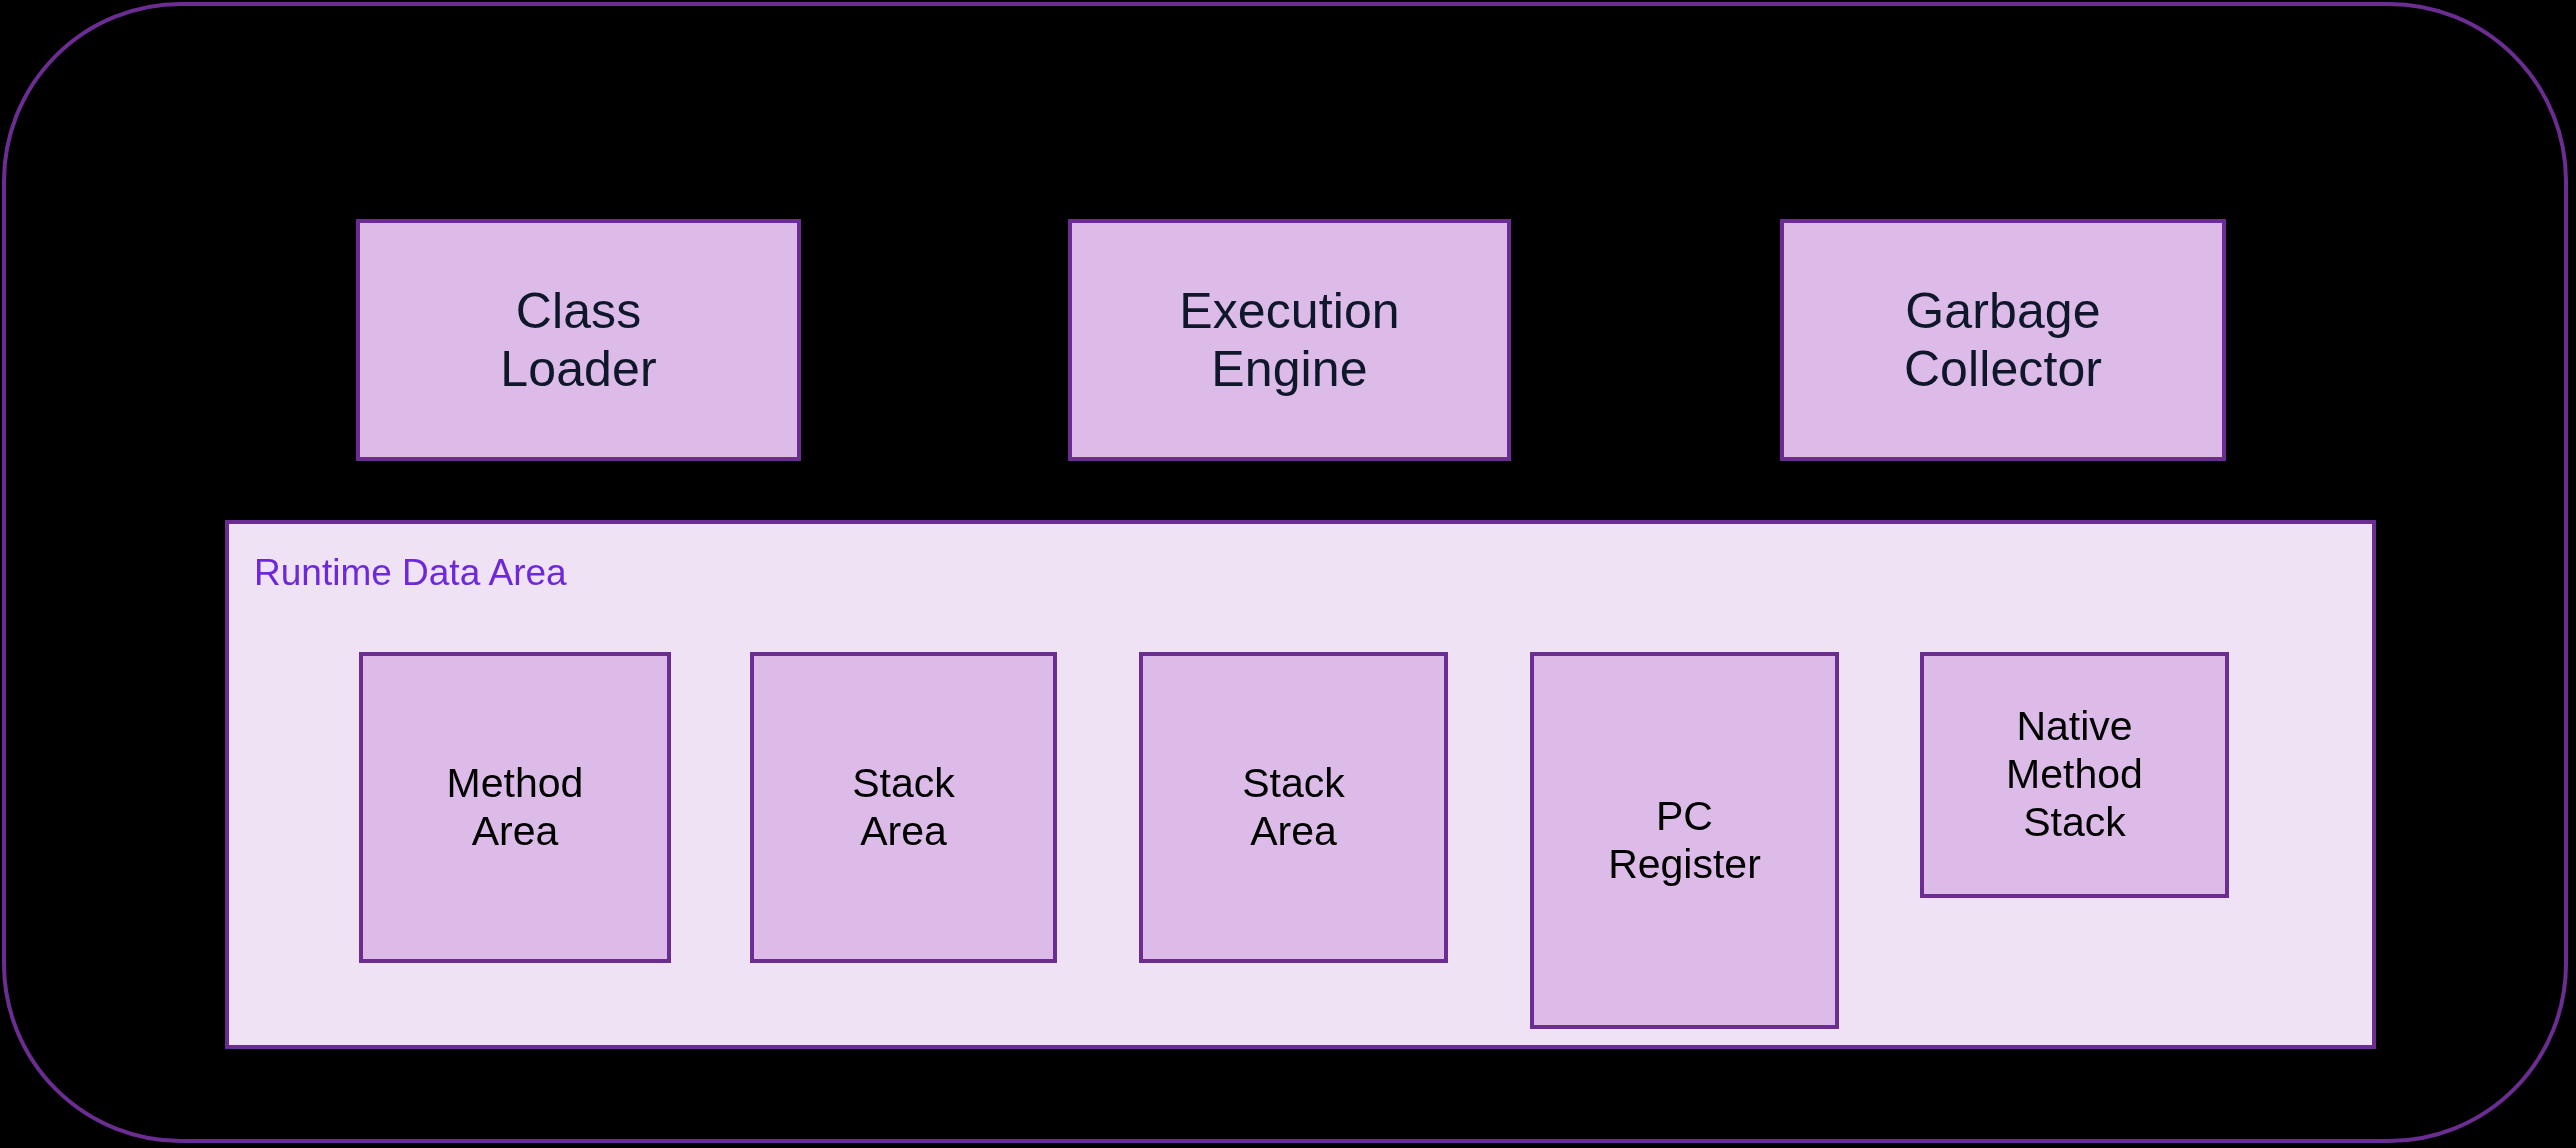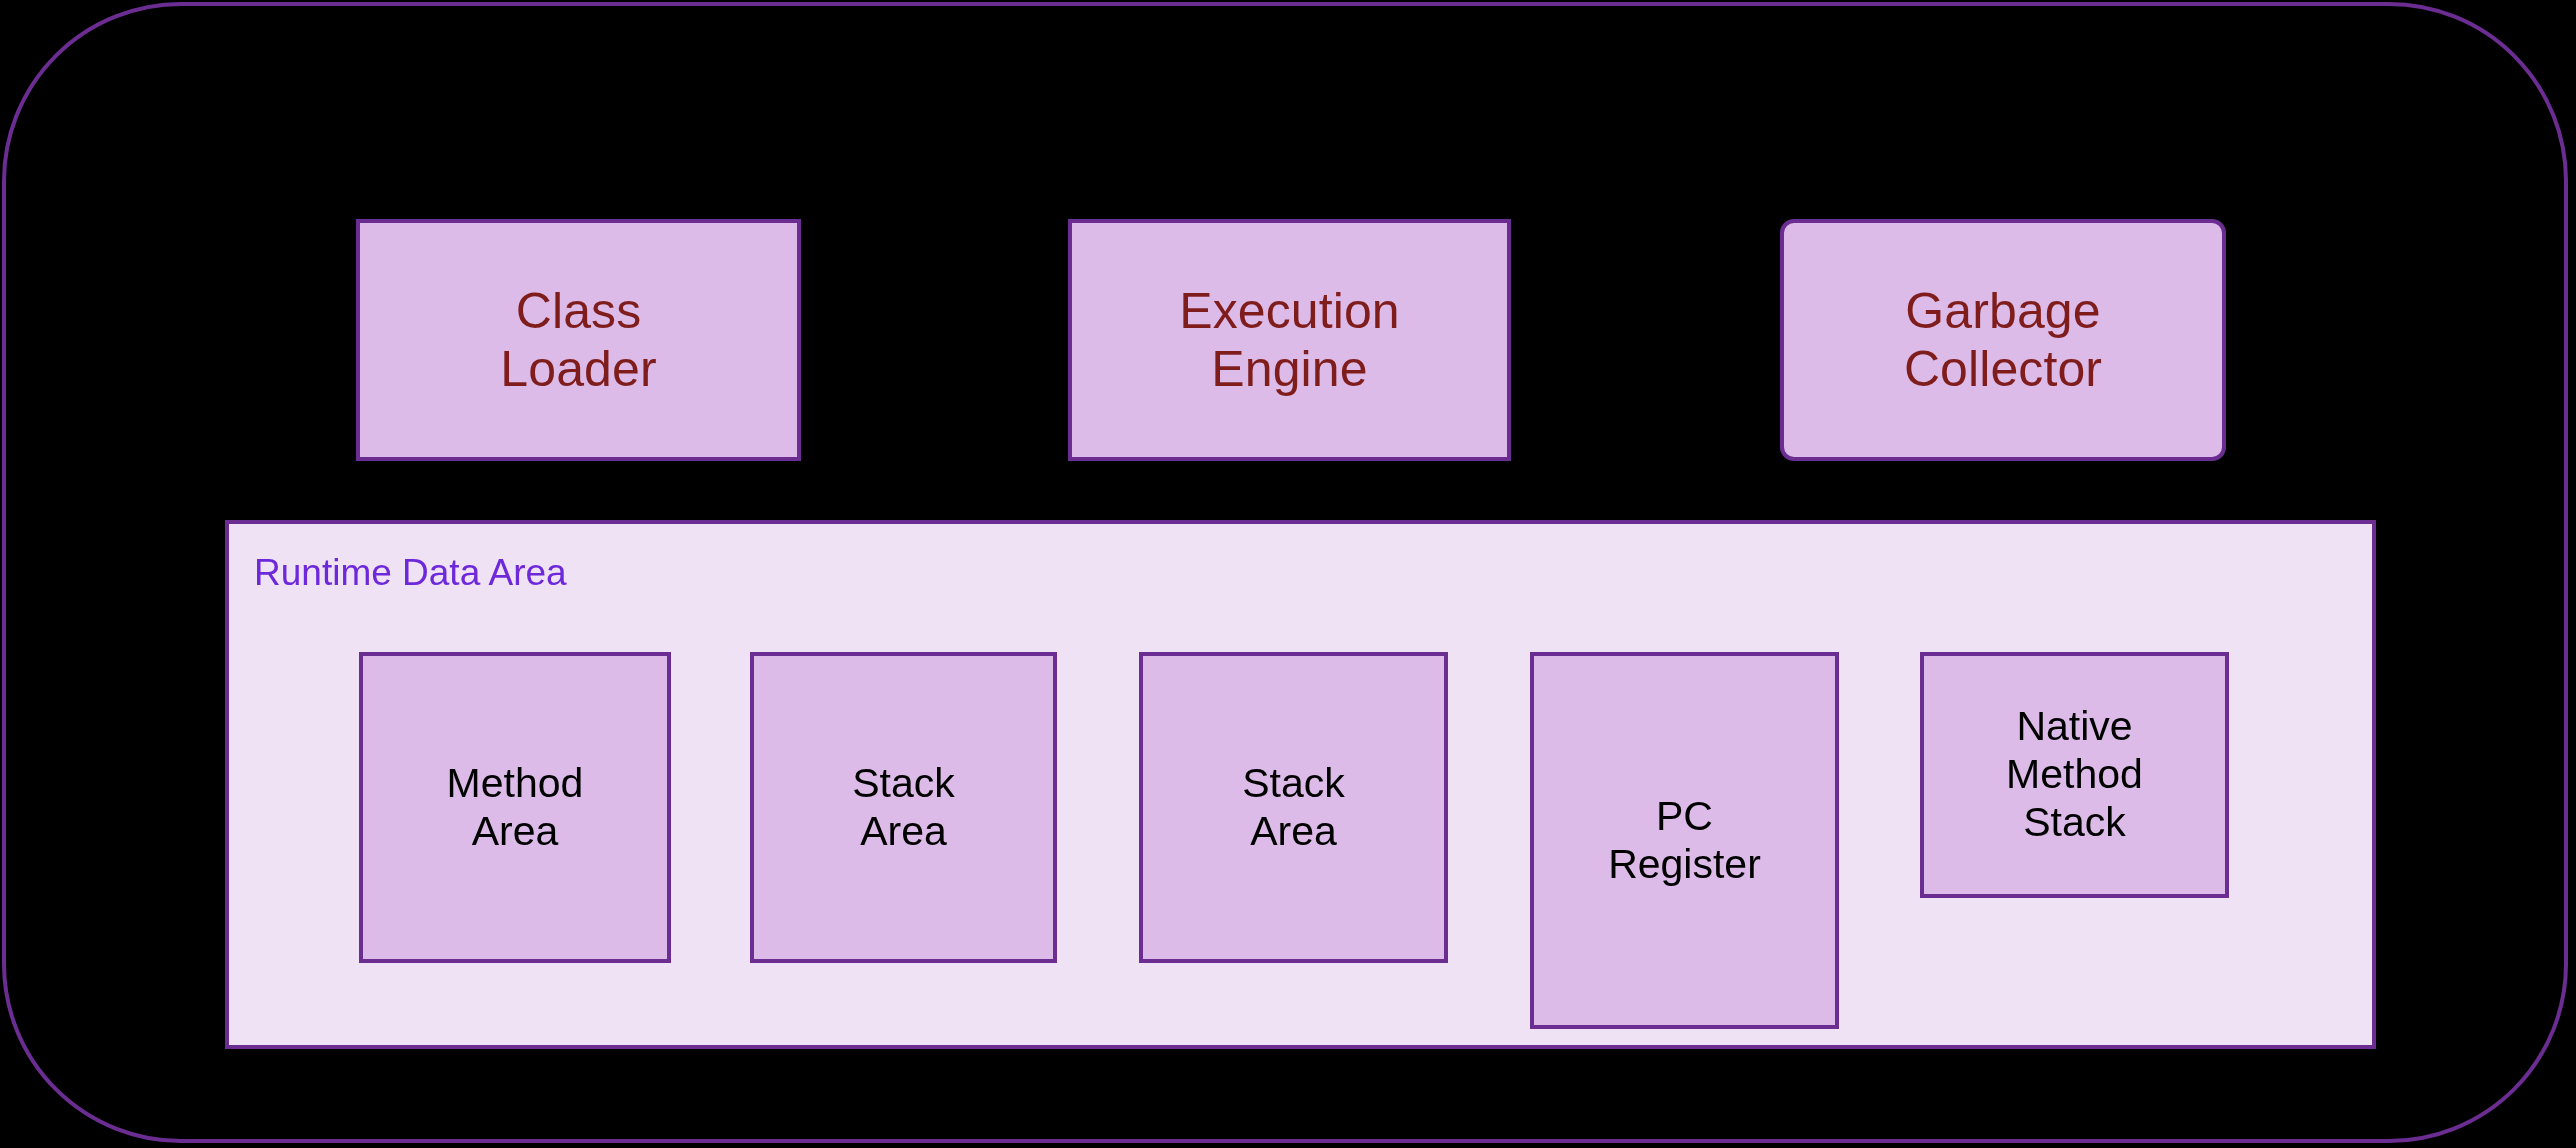--- a/index.html
+++ b/index.html
@@ -47,31 +47,31 @@
 
   .component-box {
     position: absolute;
     box-sizing: border-box;
     background: #ddbbe8;
     border: 4px solid #6b2d91;
     display: flex;
     align-items: center;
     justify-content: center;
     text-align: center;
-    color: #7f1d1d;
+    color: #0f172a;
     font-size: 50px;
     line-height: 1.16;
     letter-spacing: 0.1px;
     white-space: pre-line;
     font-weight: 400;
   }
 
   .component-box.class-loader      { left: 356px;  top: 219px; width: 445px; height: 242px; }
   .component-box.execution-engine  { left: 1068px; top: 219px; width: 443px; height: 242px; }
-  .component-box.garbage-collector { left: 1780px; top: 219px; width: 446px; height: 242px; border-radius: 14px; }
+  .component-box.garbage-collector { left: 1780px; top: 219px; width: 446px; height: 242px; }
 
   
   .runtime-panel {
     position: absolute;
     left: 225px;
     top: 520px;
     width: 2151px;
     height: 529px;
     box-sizing: border-box;
     background: #f0e2f5;

